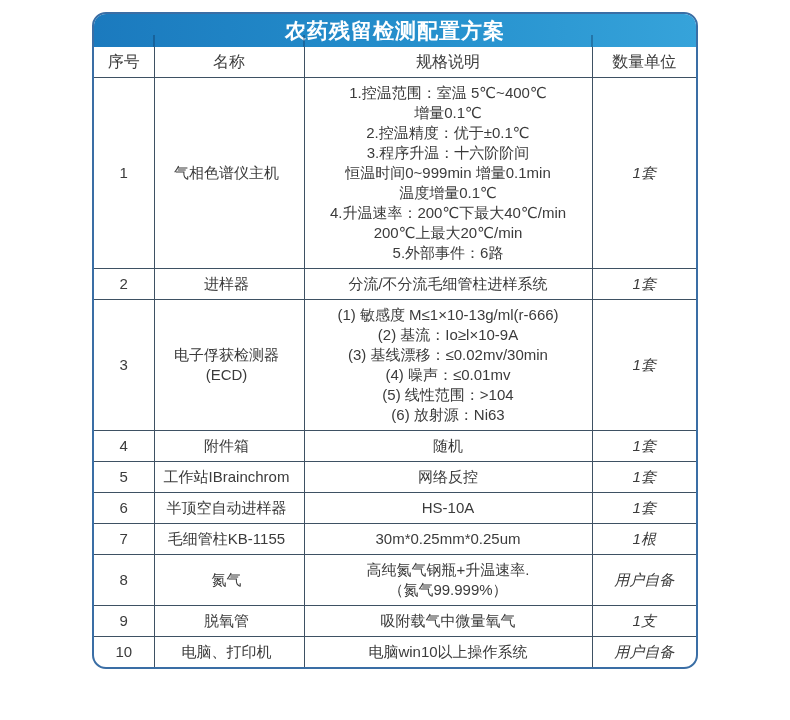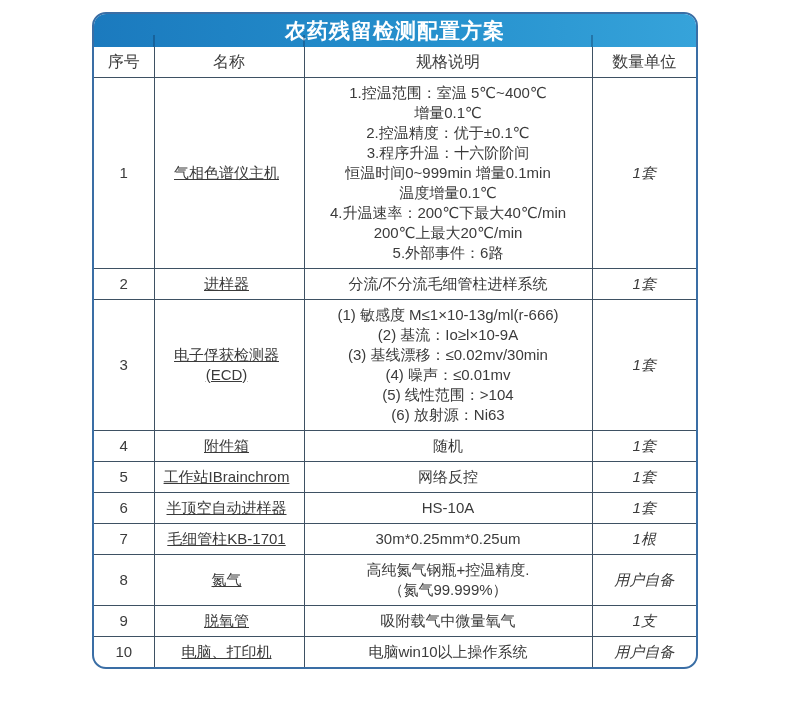--- a/index.html
+++ b/index.html
@@ -72,21 +72,21 @@
   .spec-table th {
     font-weight: normal;
     font-size: 16px;
     height: 20px;
   }
   .spec-table th.h-no, .spec-table td.cell-no {
     text-align: center;
     padding-left: 2px;
     padding-right: 2px;
   }
-  .spec-table td.cell-name { padding-left: 3px; white-space: pre-line; text-decoration: underline; }
+  .spec-table td.cell-name { padding-left: 3px; white-space: pre-line; }
   .spec-table td.cell-spec { white-space: pre-line; }
   .spec-table td.cell-qty  { white-space: nowrap; font-style: italic; }
   
   .spec-table tr > *:first-child { border-left: none; }
   .spec-table tr > *:last-child  { border-right: none; }
   .spec-table tr:last-child > *  { border-bottom: none; }
   .spec-table thead tr > * { border-top: none; }
 </style>
 </head>
 <body>
@@ -162,28 +162,28 @@
           <td class="cell-qty">1套</td>
         </tr>
         <tr>
           <td class="cell-no">6</td>
           <td class="cell-name">半顶空自动进样器</td>
           <td class="cell-spec">HS-10A</td>
           <td class="cell-qty">1套</td>
         </tr>
         <tr>
           <td class="cell-no">7</td>
-          <td class="cell-name">毛细管柱KB-1701</td>
+          <td class="cell-name">毛细管柱KB-1155</td>
           <td class="cell-spec">30m*0.25mm*0.25um</td>
           <td class="cell-qty">1根</td>
         </tr>
         <tr>
           <td class="cell-no">8</td>
           <td class="cell-name">氮气</td>
-          <td class="cell-spec">高纯氮气钢瓶+控温精度.
+          <td class="cell-spec">高纯氮气钢瓶+升温速率.
 （氮气99.999%）</td>
           <td class="cell-qty">用户自备</td>
         </tr>
         <tr>
           <td class="cell-no">9</td>
           <td class="cell-name">脱氧管</td>
           <td class="cell-spec">吸附载气中微量氧气</td>
           <td class="cell-qty">1支</td>
         </tr>
         <tr>

